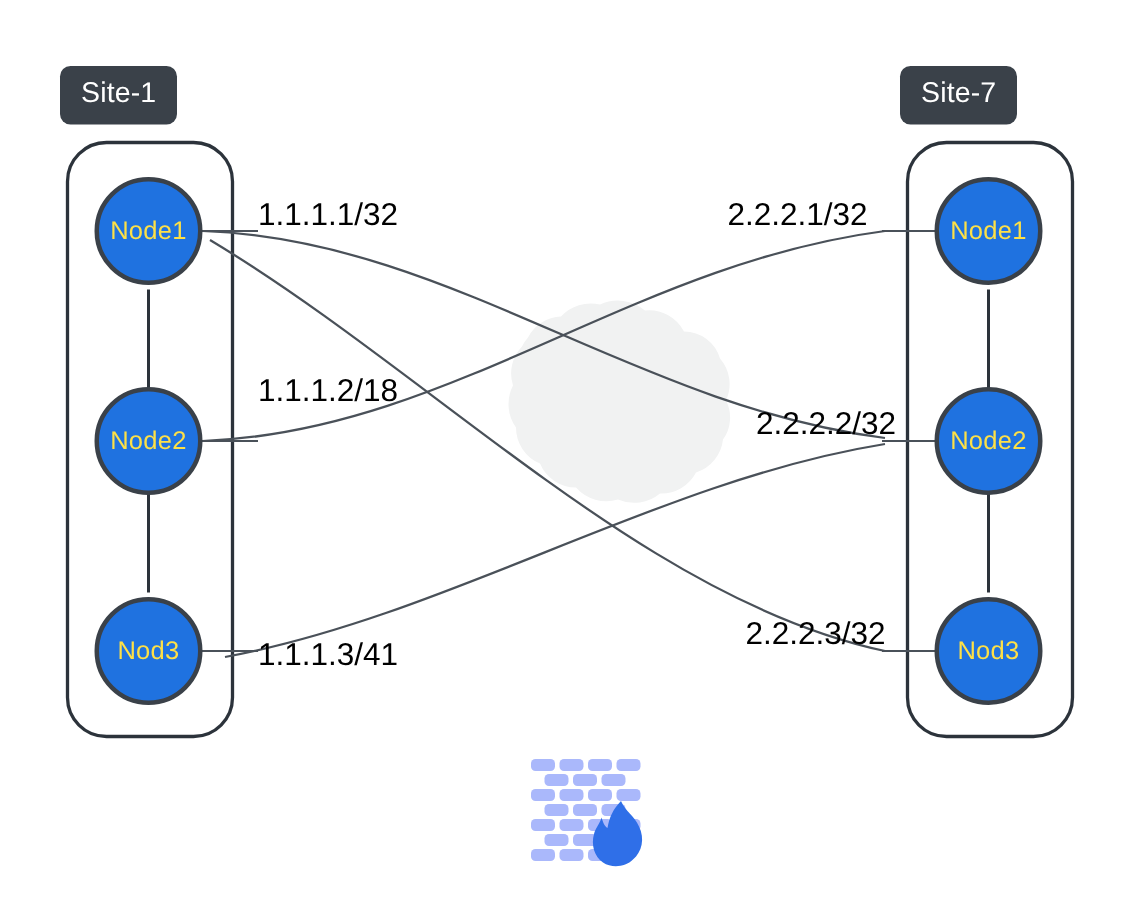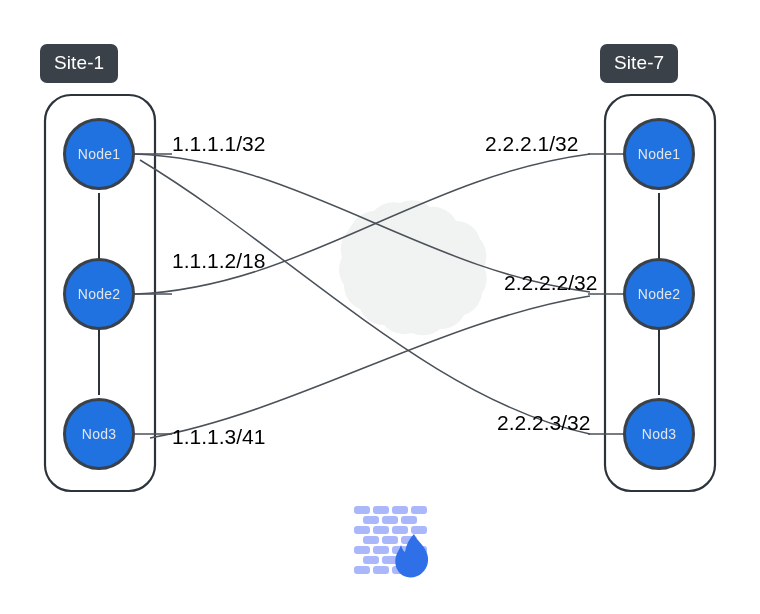--- a/index.html
+++ b/index.html
@@ -44,22 +44,22 @@
 
   
   .node {
     position: absolute;
     width: 72px;
     height: 72px;
     border-radius: 50%;
     background: #1f72e0;
     border: 3px solid #3a4149;
     box-sizing: border-box;
-    color: #e5e5e5;
-    font-size: 14px;
+    color: #fde047;
+    font-size: 17px;
     display: flex;
     align-items: center;
     justify-content: center;
     white-space: nowrap;
     letter-spacing: 0.2px;
   }
   
   #node-l1 { left: 63px;  top: 118px; }
   #node-l2 { left: 63px;  top: 258px; }
   #node-l3 { left: 63px;  top: 398px; }

